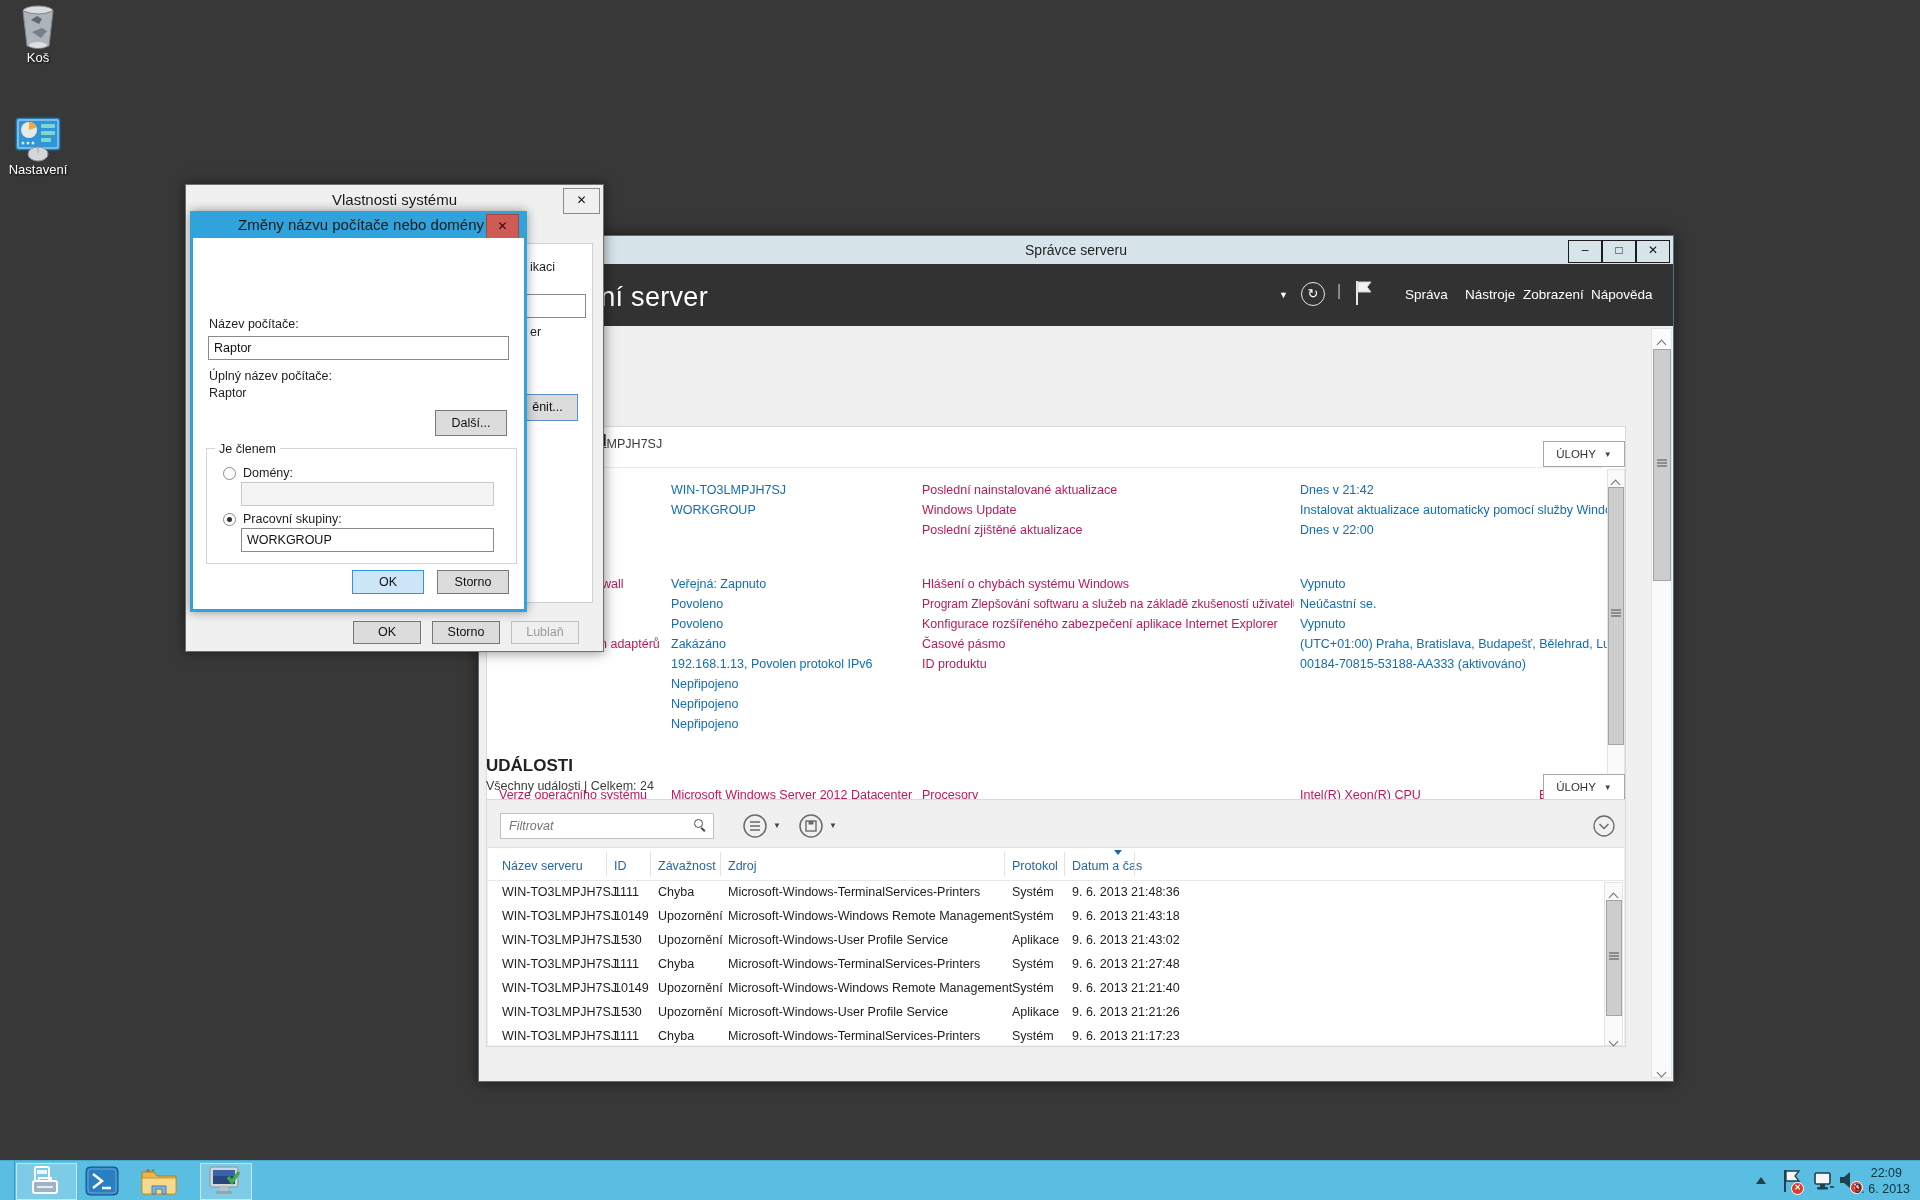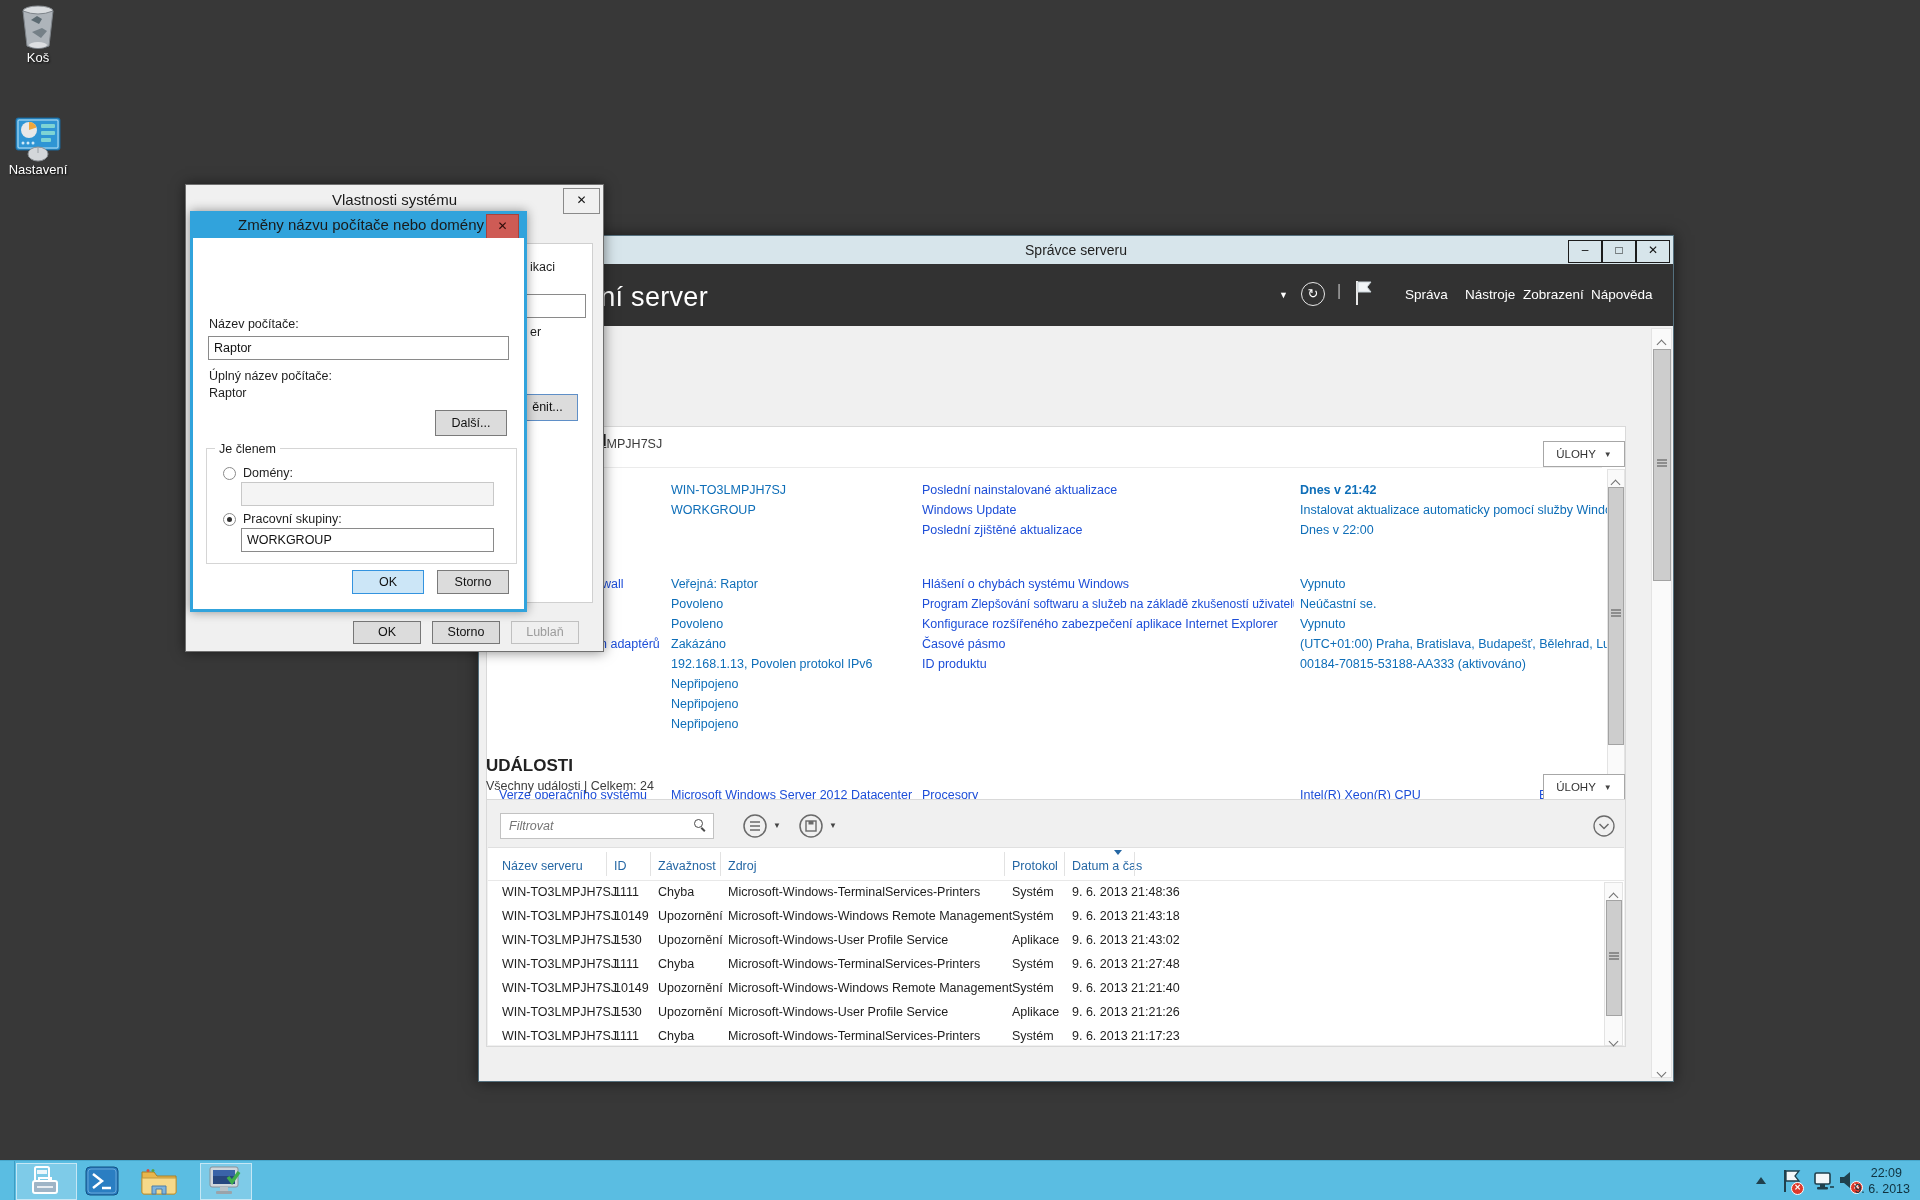--- a/index.html
+++ b/index.html
@@ -25,21 +25,21 @@
   .circle-icon{width:22px;height:22px;border:1.5px solid #e8e8e8;border-radius:50%;
                color:#fff;text-align:center;line-height:21px;font-size:13px;}
   #sm-content{left:0;top:90px;width:1192px;height:753px;background:#f0f0f0;}
 
   .panel{background:#fff;border:1px solid #d9d9d9;}
   .sec-title{font-size:17px;font-weight:bold;color:#222;}
   .sec-sub{font-size:12.5px;color:#3c3c3c;}
   .tasks-btn{width:80px;height:24px;background:#fff;border:1px solid #a7a7a7;
              font-size:11.5px;color:#333;display:flex;align-items:center;justify-content:center;gap:8px;}
   .tasks-btn .tri{font-size:8px;color:#444;}
-  .plabel{font-size:12.5px;color:#1d4ed8;}
+  .plabel{font-size:12.5px;color:#be185d;}
   .pval{font-size:12.5px;color:#0e6eb8;}
   .hdr-blue{font-size:12.5px;color:#2567a4;}
   .cell{font-size:12.5px;color:#1e1e1e;}
 
   
   .sb-track{background:#fafafa;border:1px solid #e3e3e3;}
   .sb-thumb{background:#cdcdcd;border:1px solid #a3a3a3;}
   .chev{display:inline-block;width:6px;height:6px;border-right:1.6px solid #707070;border-bottom:1.6px solid #707070;}
   .chev-u{transform:rotate(-135deg);} .chev-d{transform:rotate(45deg);}
   .chev-l{transform:rotate(135deg);}  .chev-r{transform:rotate(-45deg);}
@@ -147,42 +147,42 @@
 
     <div id="sm-content" class="abs">
 
       <div class="abs panel" style="left:7px;top:100px;width:1138px;height:394px;">
         <div class="abs sec-title" style="left:12px;top:4px;">VLASTNOSTI</div>
         <div class="abs sec-sub nowrap" style="left:-1px;top:10px;">Pro server WIN-TO3LMPJH7SJ</div>
         <div class="abs" style="left:12px;top:40px;width:1103px;height:1px;background:#ebebeb;"></div>
 
         <div class="abs pval nowrap" style="left:184px;top:56px;">WIN-TO3LMPJH7SJ</div>
         <div class="abs pval nowrap" style="left:184px;top:76px;">WORKGROUP</div>
-        <div class="abs pval nowrap" style="left:184px;top:150px;">Veřejná: Raptor</div>
+        <div class="abs pval nowrap" style="left:184px;top:150px;">Veřejná: Zapnuto</div>
         <div class="abs pval nowrap" style="left:184px;top:170px;">Povoleno</div>
         <div class="abs pval nowrap" style="left:184px;top:190px;">Povoleno</div>
         <div class="abs pval nowrap" style="left:184px;top:210px;">Zakázáno</div>
         <div class="abs pval nowrap" style="left:184px;top:230px;">192.168.1.13, Povolen protokol IPv6</div>
         <div class="abs pval nowrap" style="left:184px;top:250px;">Nepřipojeno</div>
         <div class="abs pval nowrap" style="left:184px;top:270px;">Nepřipojeno</div>
         <div class="abs pval nowrap" style="left:184px;top:290px;">Nepřipojeno</div>
 
         <div class="abs plabel nowrap" style="left:115px;top:150px;">wall</div>
         <div class="abs plabel nowrap" style="left:113px;top:210px;">h adaptérů</div>
 
         <div class="abs plabel nowrap" style="left:435px;top:56px;width:372px;overflow:hidden;">Poslední nainstalované aktualizace</div>
         <div class="abs plabel nowrap" style="left:435px;top:76px;width:372px;overflow:hidden;">Windows Update</div>
         <div class="abs plabel nowrap" style="left:435px;top:96px;width:372px;overflow:hidden;">Poslední zjištěné aktualizace</div>
         <div class="abs plabel nowrap" style="left:435px;top:150px;width:372px;overflow:hidden;">Hlášení o chybách systému Windows</div>
         <div class="abs plabel nowrap" style="left:435px;top:170px;width:372px;overflow:hidden;font-size:12px;">Program Zlepšování softwaru a služeb na základě zkušeností uživatelů</div>
         <div class="abs plabel nowrap" style="left:435px;top:190px;width:372px;overflow:hidden;">Konfigurace rozšířeného zabezpečení aplikace Internet Explorer</div>
         <div class="abs plabel nowrap" style="left:435px;top:210px;">Časové pásmo</div>
         <div class="abs plabel nowrap" style="left:435px;top:230px;">ID produktu</div>
 
-        <div class="abs pval nowrap" style="left:813px;top:56px;font-weight:bold;">Dnes v 21:42</div>
+        <div class="abs pval nowrap" style="left:813px;top:56px;">Dnes v 21:42</div>
         <div class="abs pval nowrap" style="left:813px;top:76px;width:310px;overflow:hidden;">Instalovat aktualizace automaticky pomocí služby Window</div>
         <div class="abs pval nowrap" style="left:813px;top:96px;">Dnes v 22:00</div>
         <div class="abs pval nowrap" style="left:813px;top:150px;">Vypnuto</div>
         <div class="abs pval nowrap" style="left:813px;top:170px;">Neúčastní se.</div>
         <div class="abs pval nowrap" style="left:813px;top:190px;">Vypnuto</div>
         <div class="abs pval nowrap" style="left:813px;top:210px;width:312px;overflow:hidden;">(UTC+01:00) Praha, Bratislava, Budapešť, Bělehrad, Lublaň</div>
         <div class="abs pval nowrap" style="left:813px;top:230px;">00184-70815-53188-AA333 (aktivováno)</div>
 
         <div class="abs" style="left:0;top:361px;width:1126px;height:11px;overflow:hidden;">
           <span class="abs plabel nowrap" style="left:12px;top:0;">Verze operačního systému</span>

